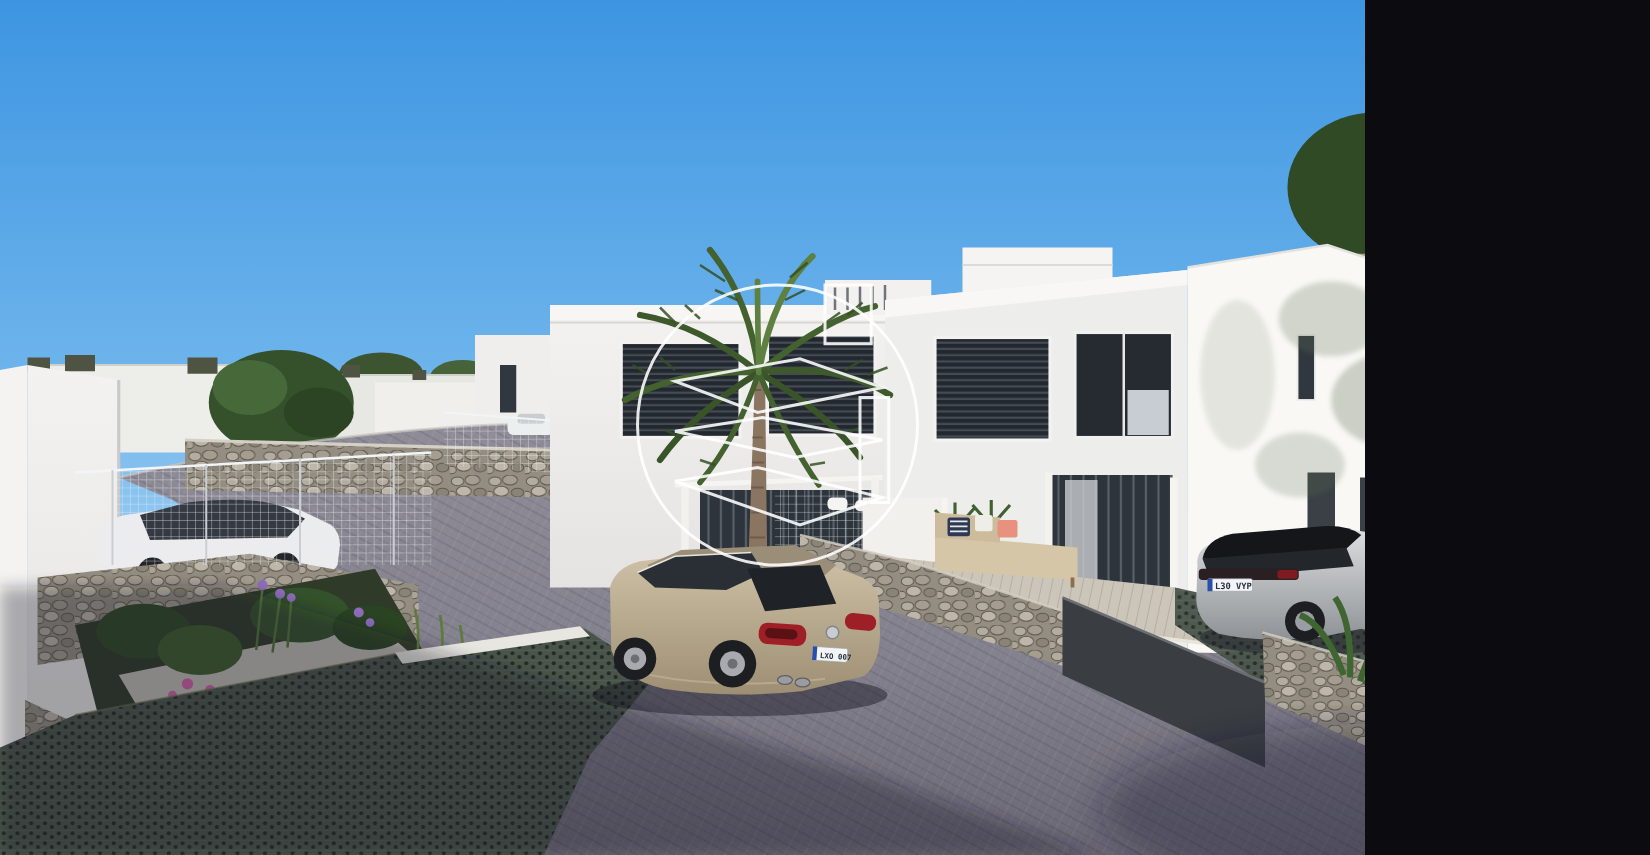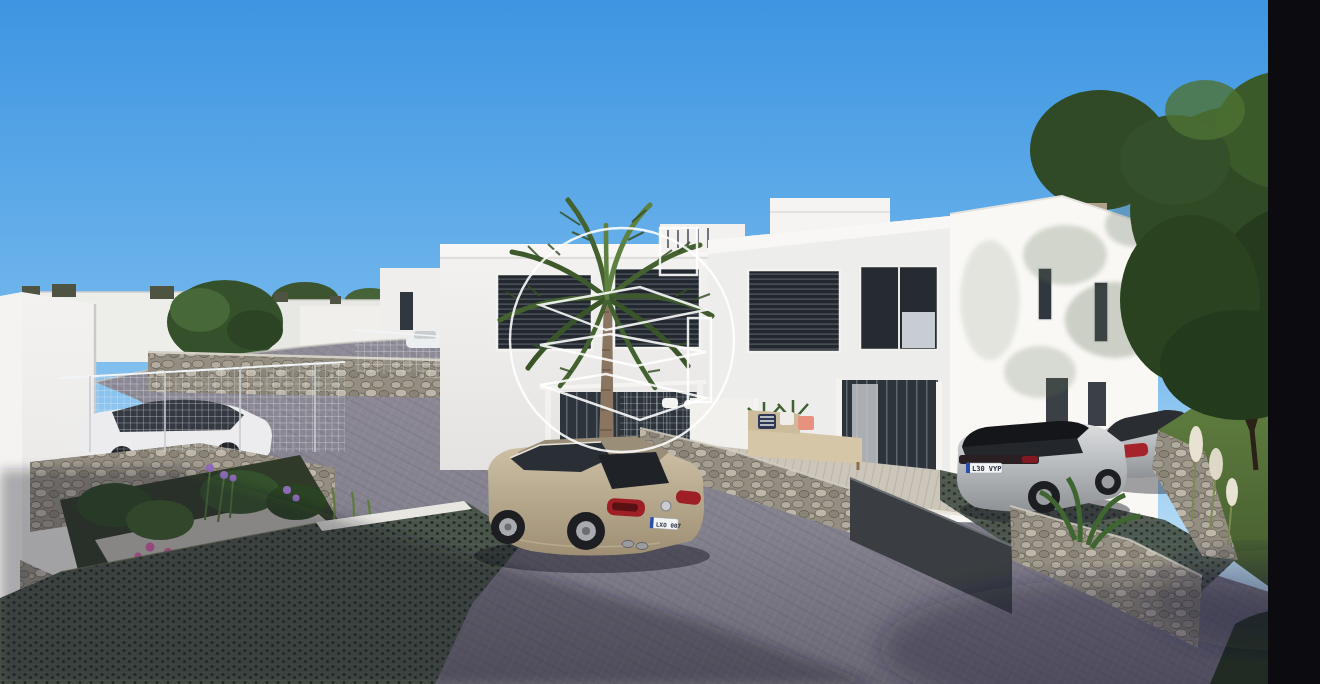--- a/index.html
+++ b/index.html
@@ -1,16 +1,16 @@
 <!DOCTYPE html>
 <html><head>
 <meta charset="utf-8">
 <style>
   html,body{margin:0;padding:0;background:#0b0b10;}
-  .stage{position:relative;width:1268px;height:684px;overflow:hidden;font-family:"DejaVu Sans",sans-serif;text-align:right;}
+  .stage{position:relative;width:1092px;height:684px;overflow:hidden;font-family:"DejaVu Sans",sans-serif;text-align:right;}
   svg{display:block;}
   .plate-text{font-family:"DejaVu Sans Mono",monospace;font-weight:bold;fill:#2a3140;}
 </style>
 </head>
 <body>
 
 <div class="stage">
 <svg width="1320" height="684" viewBox="0 0 1320 684" xmlns="http://www.w3.org/2000/svg">
   <defs>
     <linearGradient id="skyG" x1="0" y1="0" x2="0" y2="1">

